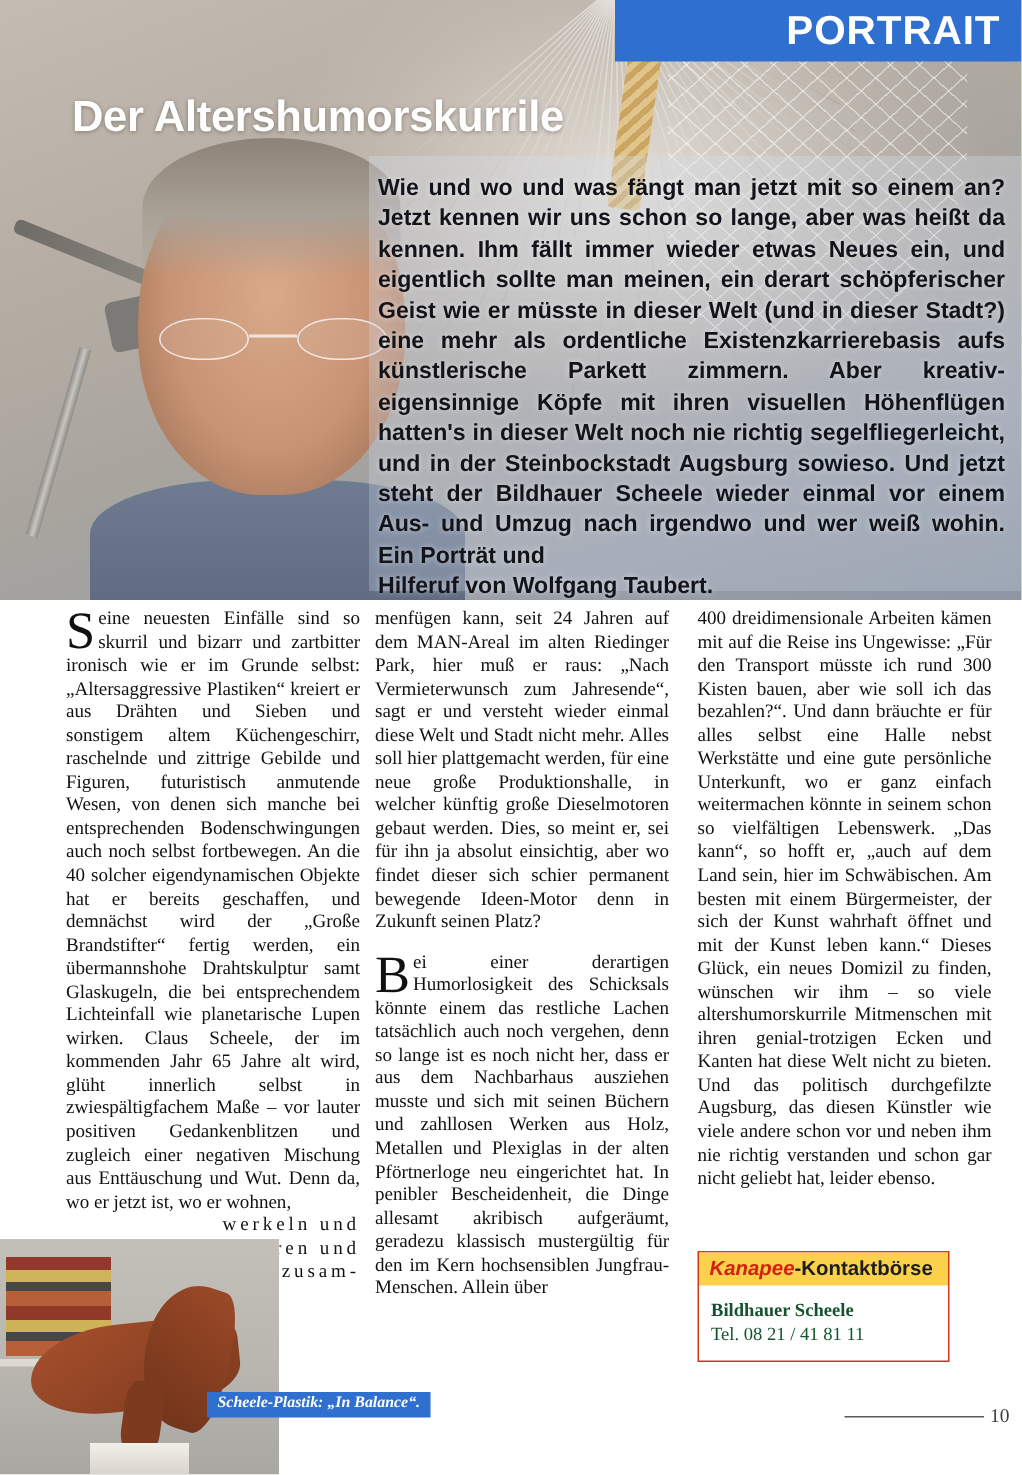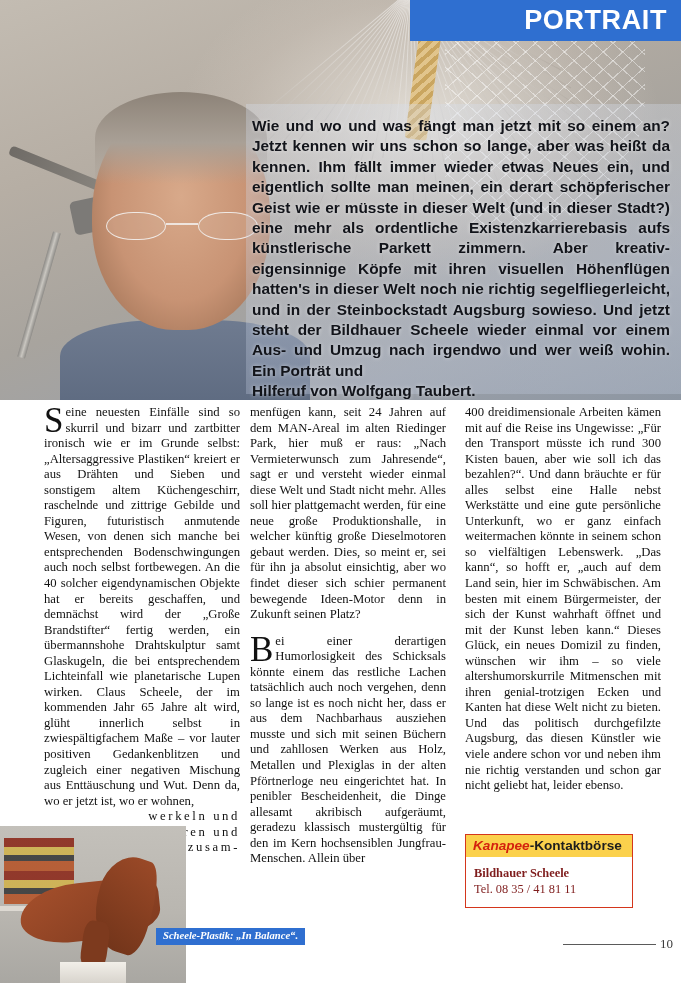--- a/index.html
+++ b/index.html
@@ -250,21 +250,21 @@
     transform: rotate(8deg);
   }
   .sp-plinth {
     position: absolute; left: 60px; top: 136px; width: 66px; height: 21px;
     background: linear-gradient(to bottom, #f2efe9, #d8d4cd);
   }
 
   
   .caption {
     position: absolute;
-    left: 156px; top: 928px;
+    left: 138px; top: 928px;
     background: #2f6fd0;
     color: #ffffff;
     font-style: italic;
     font-weight: bold;
     font-size: 10.6px;
     line-height: 14px;
     padding: 1px 7px 2px 7px;
     white-space: nowrap;
     font-family: "Liberation Serif", serif;
   }
@@ -288,21 +288,21 @@
   }
   .contact-head .kanapee {
     color: #d4200e;
     font-style: italic;
     font-weight: bold;
   }
   .contact-body {
     padding: 8px 8px 9px 8px;
     font-size: 12.4px;
     line-height: 16.4px;
-    color: #7f1d1d;
+    color: #14532d;
   }
   .contact-body .name { font-weight: bold; }
 
   
   .footer-rule {
     position: absolute;
     left: 563px; top: 944px;
     width: 93px; height: 1.4px;
     background: #5a5a5a;
   }
@@ -373,20 +373,21 @@
       <div class="bridge"></div>
       <div class="lens r"></div>
     </div>
 
     <div class="lead-wash"></div>
 
     <div class="portrait-banner">
       <span>PORTRAIT</span>
     </div>
 
+    <div class="headline">Der Altershumorskurrile</div>
 
     <div class="lead">
       <div>Wie und wo und was fängt man jetzt mit so einem an? Jetzt kennen wir uns schon so lange, aber was heißt da kennen. Ihm fällt immer wieder etwas Neues ein, und eigentlich sollte man meinen, ein derart schöpferischer Geist wie er müsste in dieser Welt (und in dieser Stadt?) eine mehr als ordentliche Existenzkarrierebasis aufs künstlerische Parkett zimmern. Aber kreativ-eigensinnige Köpfe mit ihren visuellen Höhenflügen hatten's in dieser Welt noch nie richtig segelfliegerleicht, und in der Steinbockstadt Augsburg sowieso. Und jetzt steht der Bildhauer Scheele wieder einmal vor einem Aus- und Umzug nach irgendwo und wer weiß wohin. Ein Porträt und</div>
       <div class="last">Hilferuf von Wolfgang Taubert.</div>
     </div>
   </div>
 
   <div class="body-area">
 
     <div class="col col1">
@@ -416,20 +417,20 @@
   </div>
 
   <div class="caption">Scheele-Plastik: „In Balance“.</div>
 
   <div class="contact-box">
     <div class="contact-head">
       <span class="kanapee">Kanapee</span><span>-Kontaktbörse</span>
     </div>
     <div class="contact-body">
       <div class="name">Bildhauer Scheele</div>
-      <div>Tel. 08 35 / 41 81 11</div>
+      <div>Tel. 08 21 / 41 81 11</div>
     </div>
   </div>
 
   <div class="footer-rule"></div>
   <div class="page-num">10</div>
 
 </div>
 
 </body></html>

